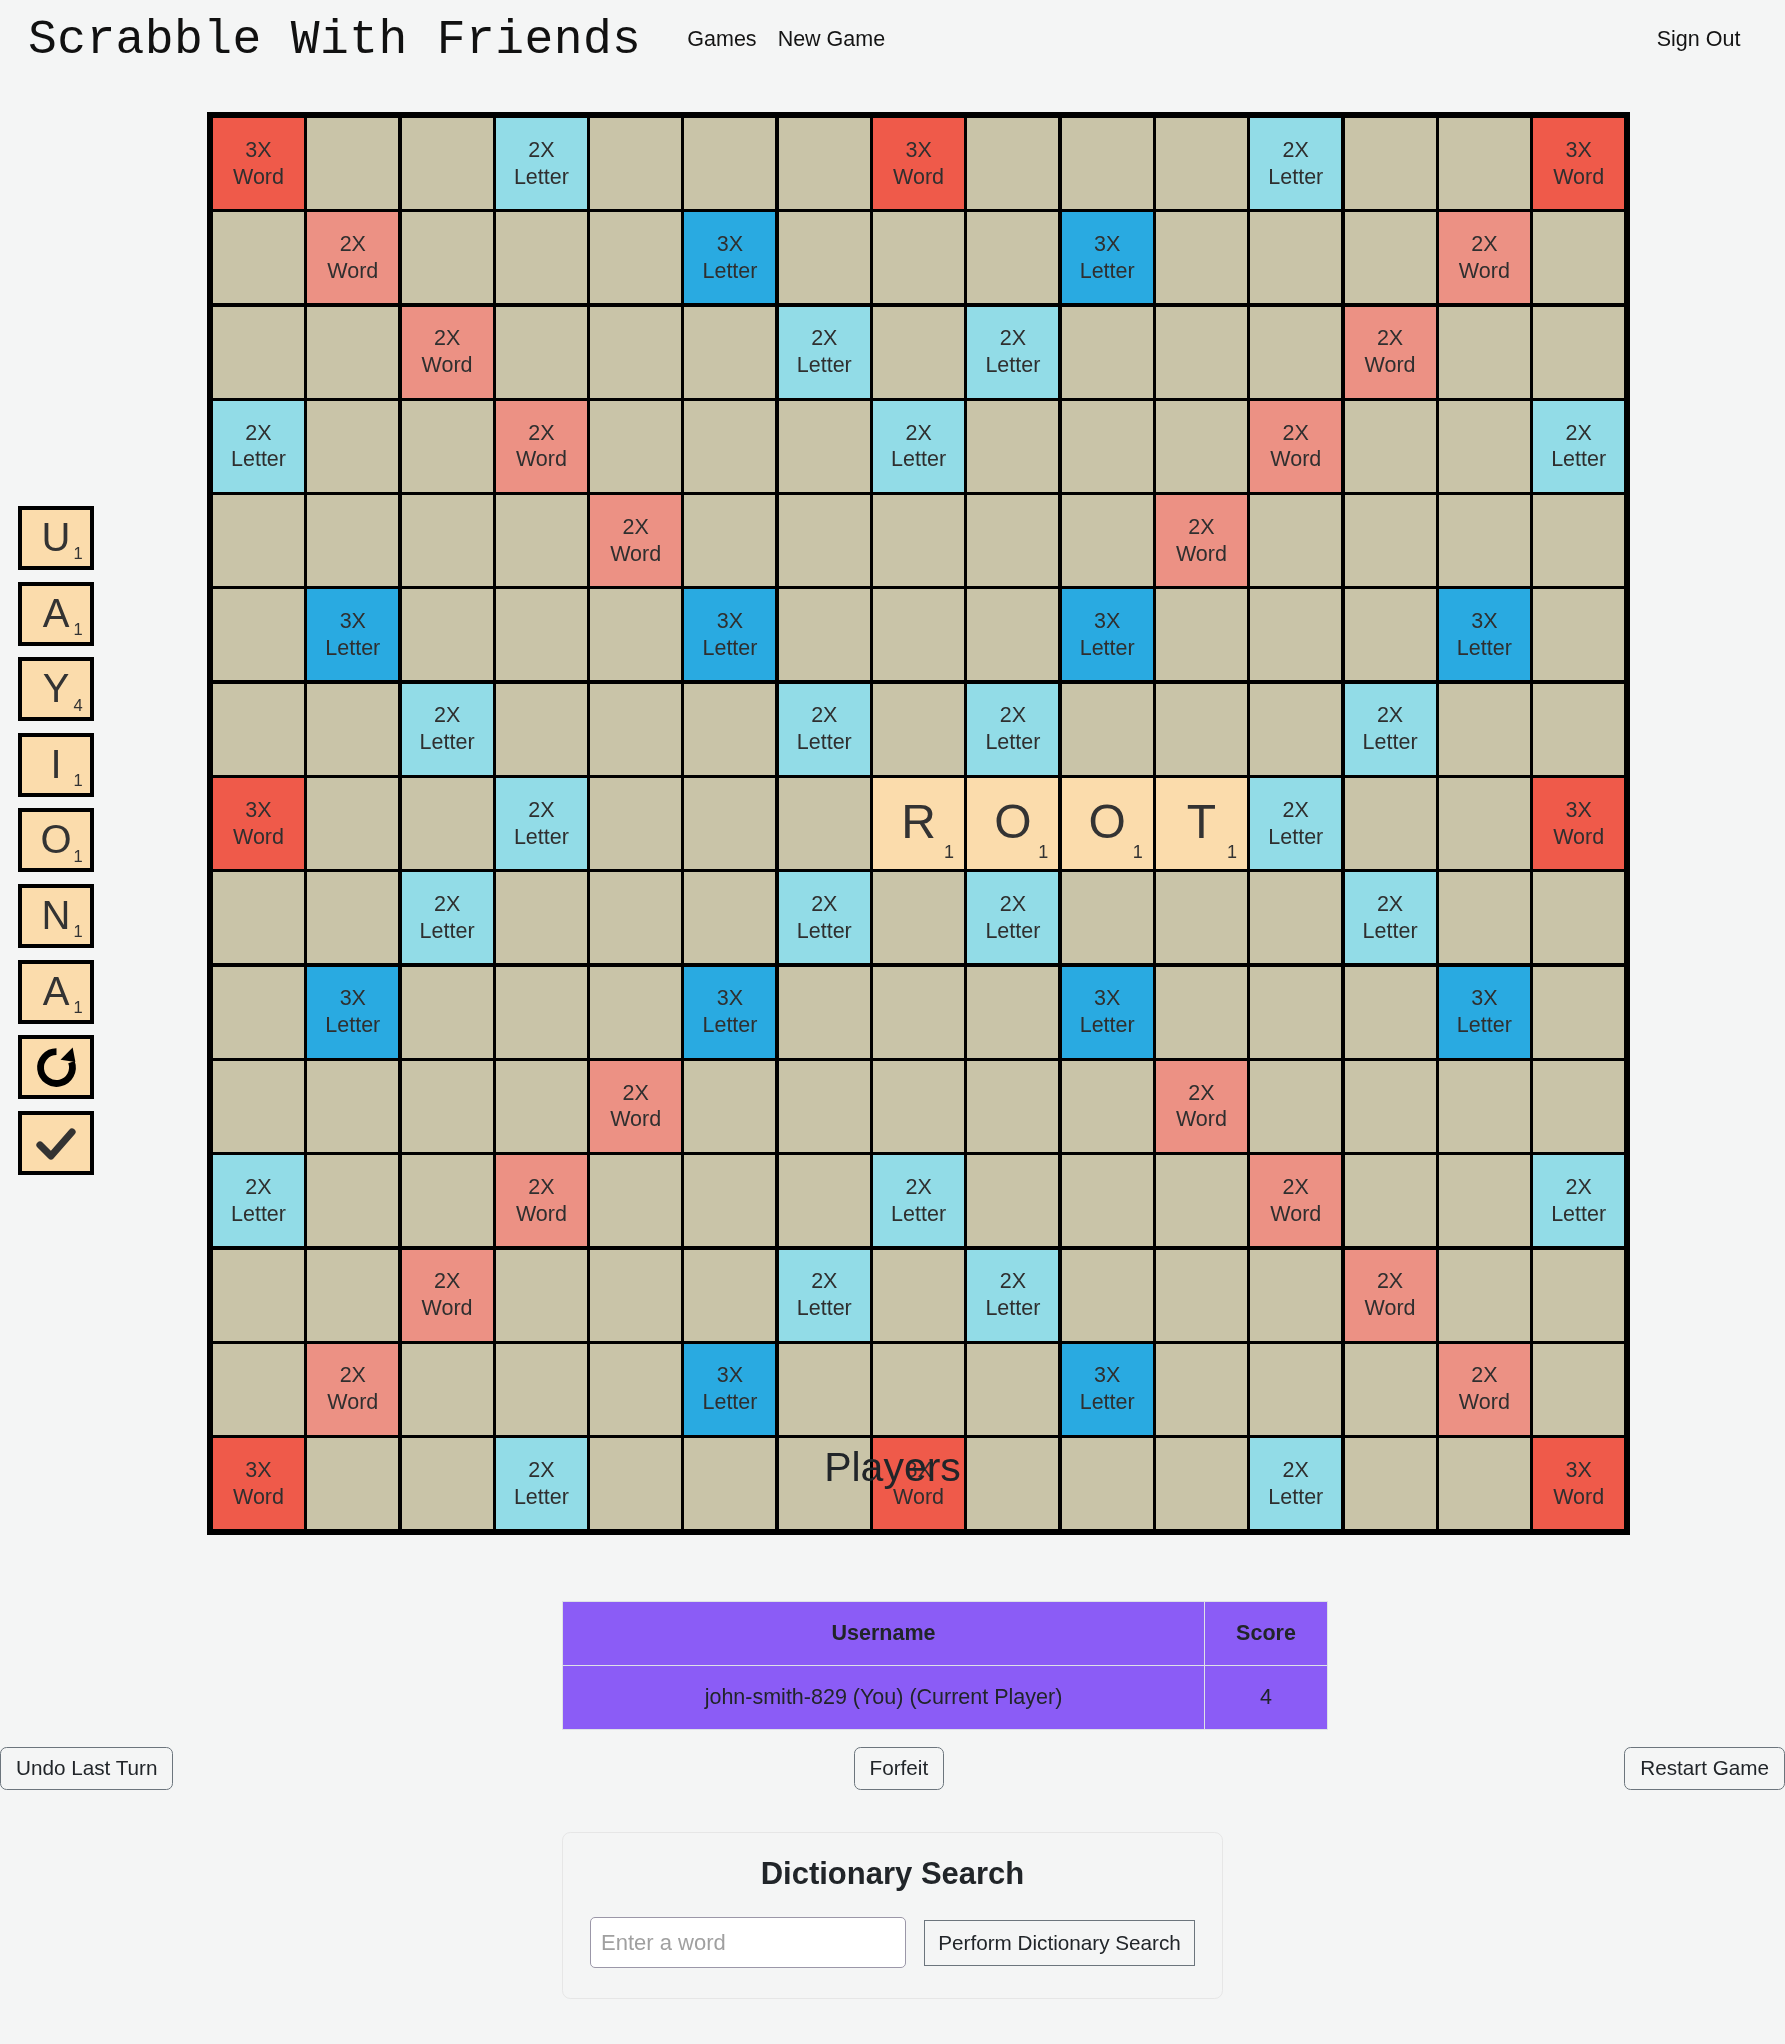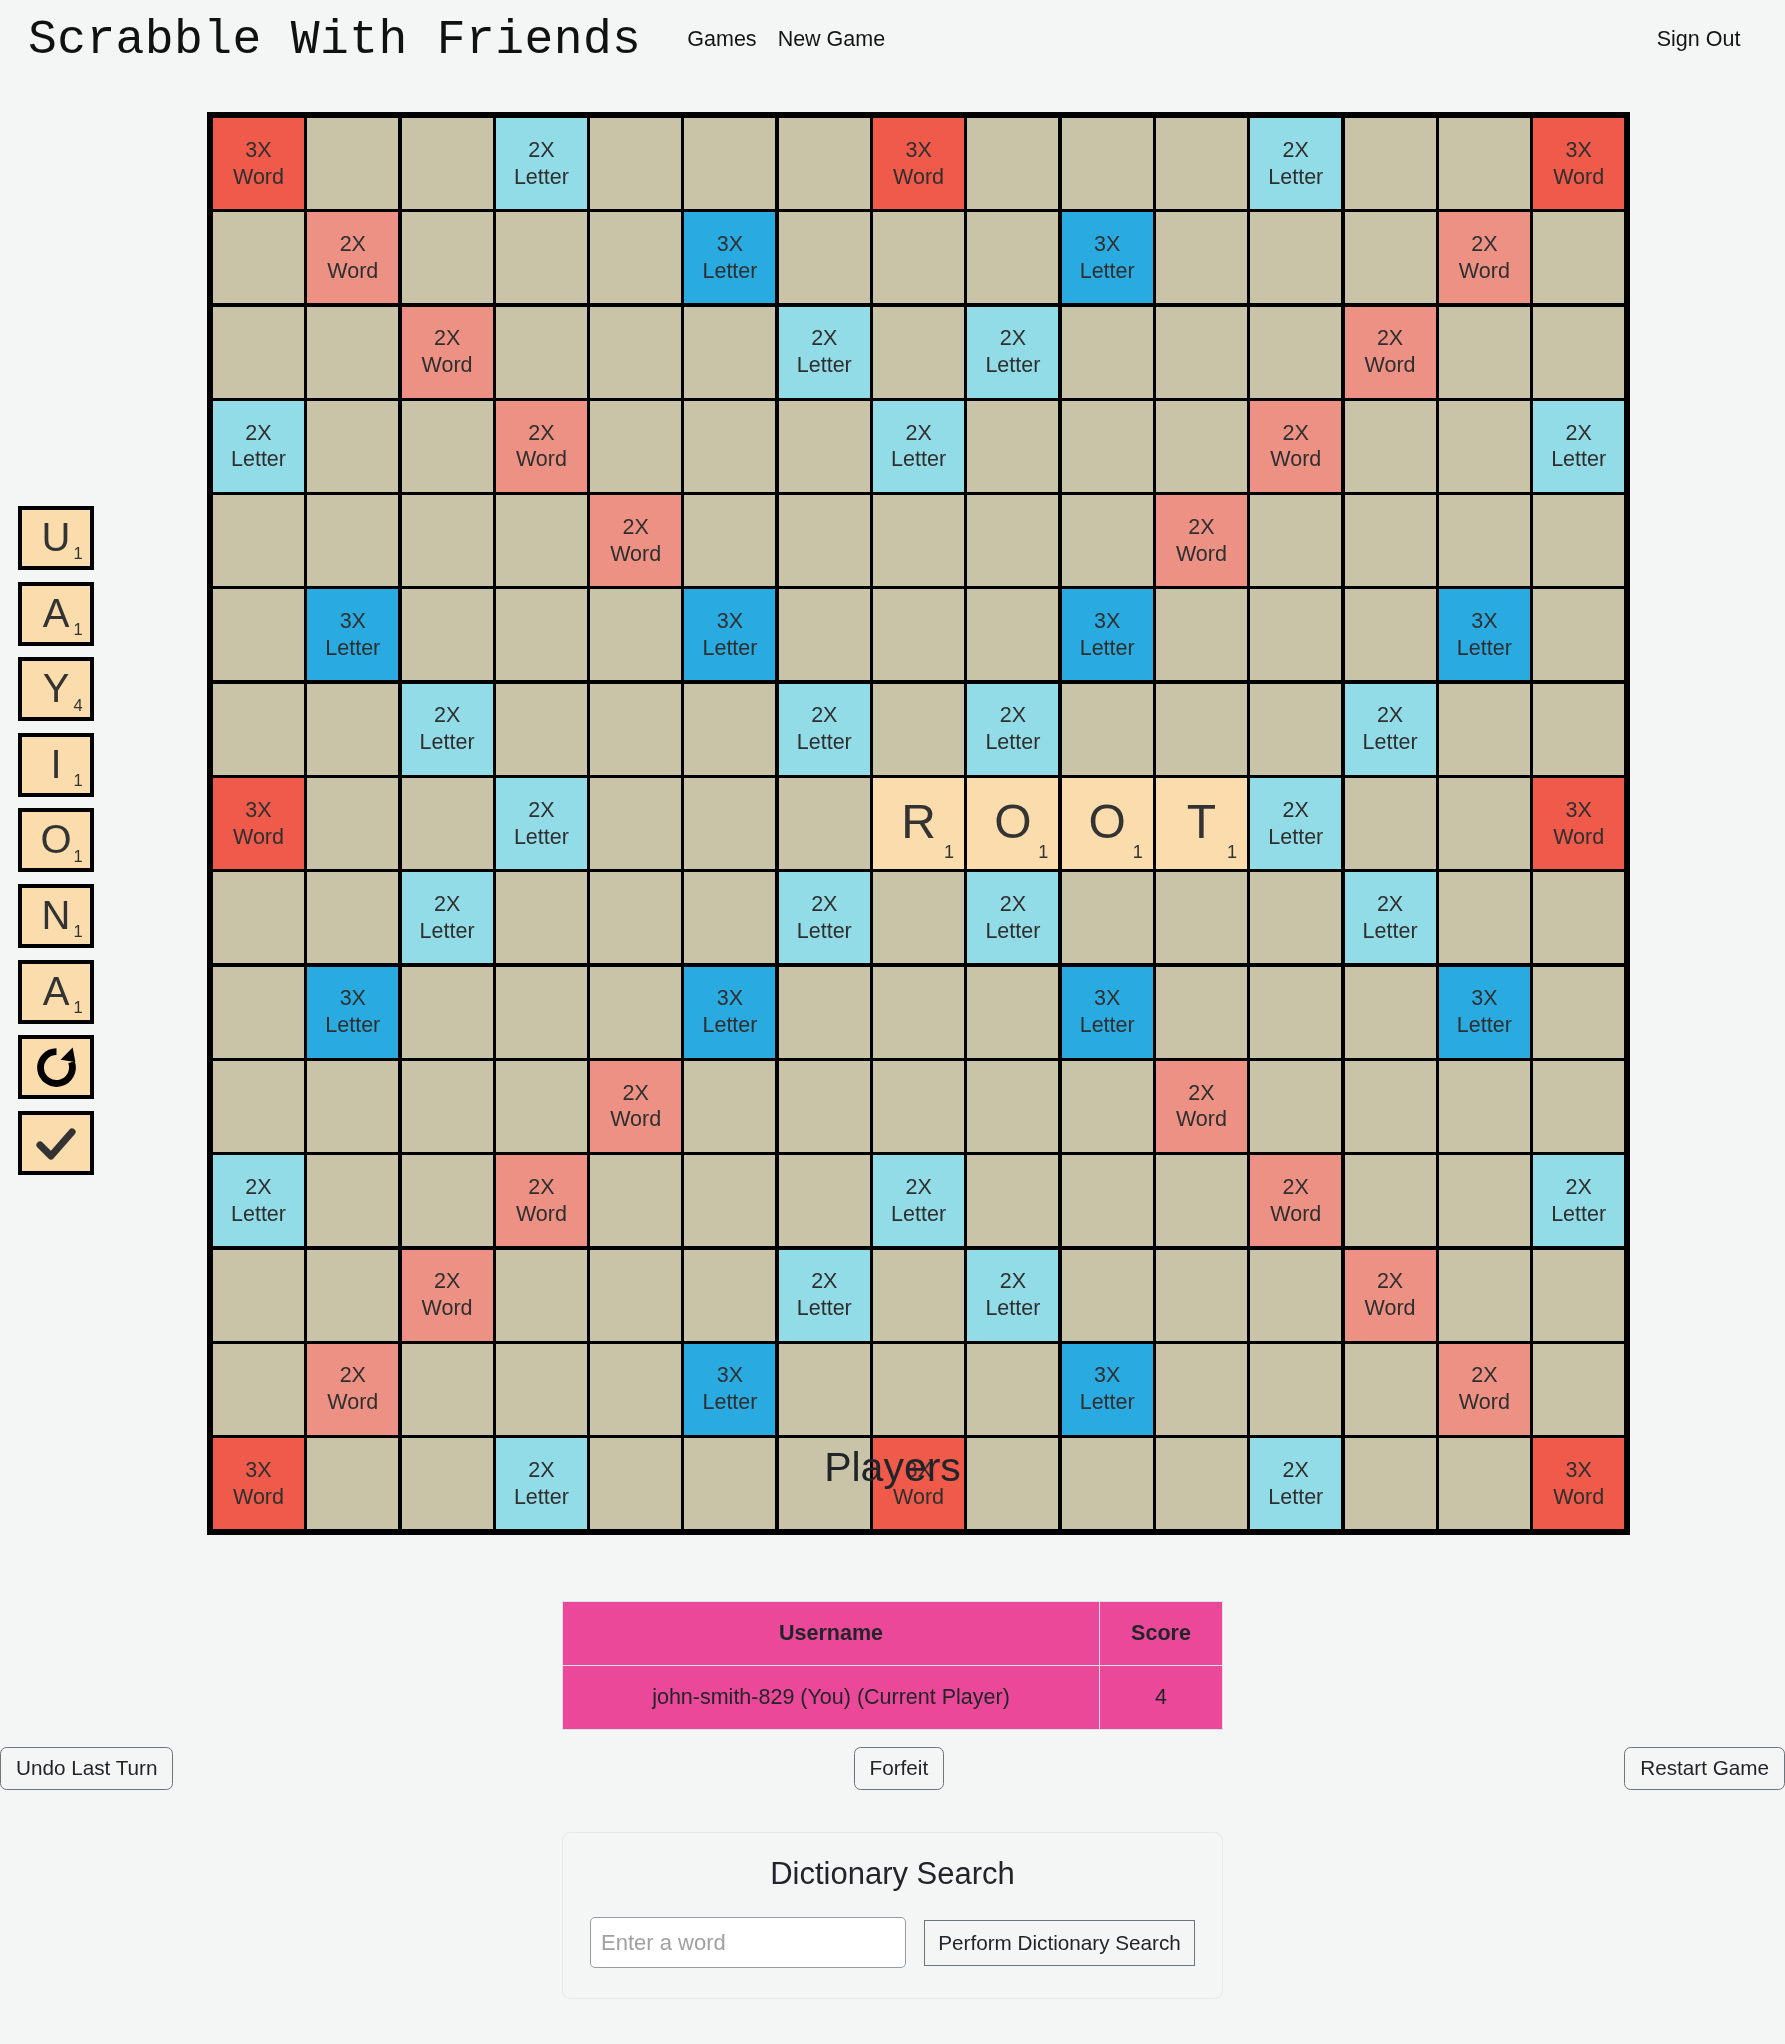--- a/index.html
+++ b/index.html
@@ -166,23 +166,23 @@
     top: 1444px;
     text-align: center;
     font-size: 41px;
     font-weight: 400;
     color: #212529;
   }
   .players-table {
     position: absolute;
     left: 562px;
     top: 1601px;
-    width: 661px;
+    width: 766px;
     border-collapse: collapse;
-    background: #ec4899;
+    background: #8b5cf6;
   }
   .players-table th,
   .players-table td {
     border: 0.8px solid #dee2e6;
     text-align: center;
     font-size: 21.5px;
     color: #212529;
     padding: 0;
     height: 63px;
     vertical-align: middle;
@@ -222,21 +222,21 @@
     width: 661px;
     box-sizing: border-box;
     border: 1.7px solid #e6e6e6;
     border-radius: 8.3px;
     background: #f4f5f5;
     padding: 23px 26.5px 30px 26.5px;
   }
   .dict-title {
     text-align: center;
     font-size: 31px;
-    font-weight: 400;
+    font-weight: 700;
     color: #212529;
     margin-bottom: 25px;
   }
   .dict-row {
     display: flex;
     align-items: center;
     justify-content: center;
     gap: 18px;
   }
   .dict-input {

